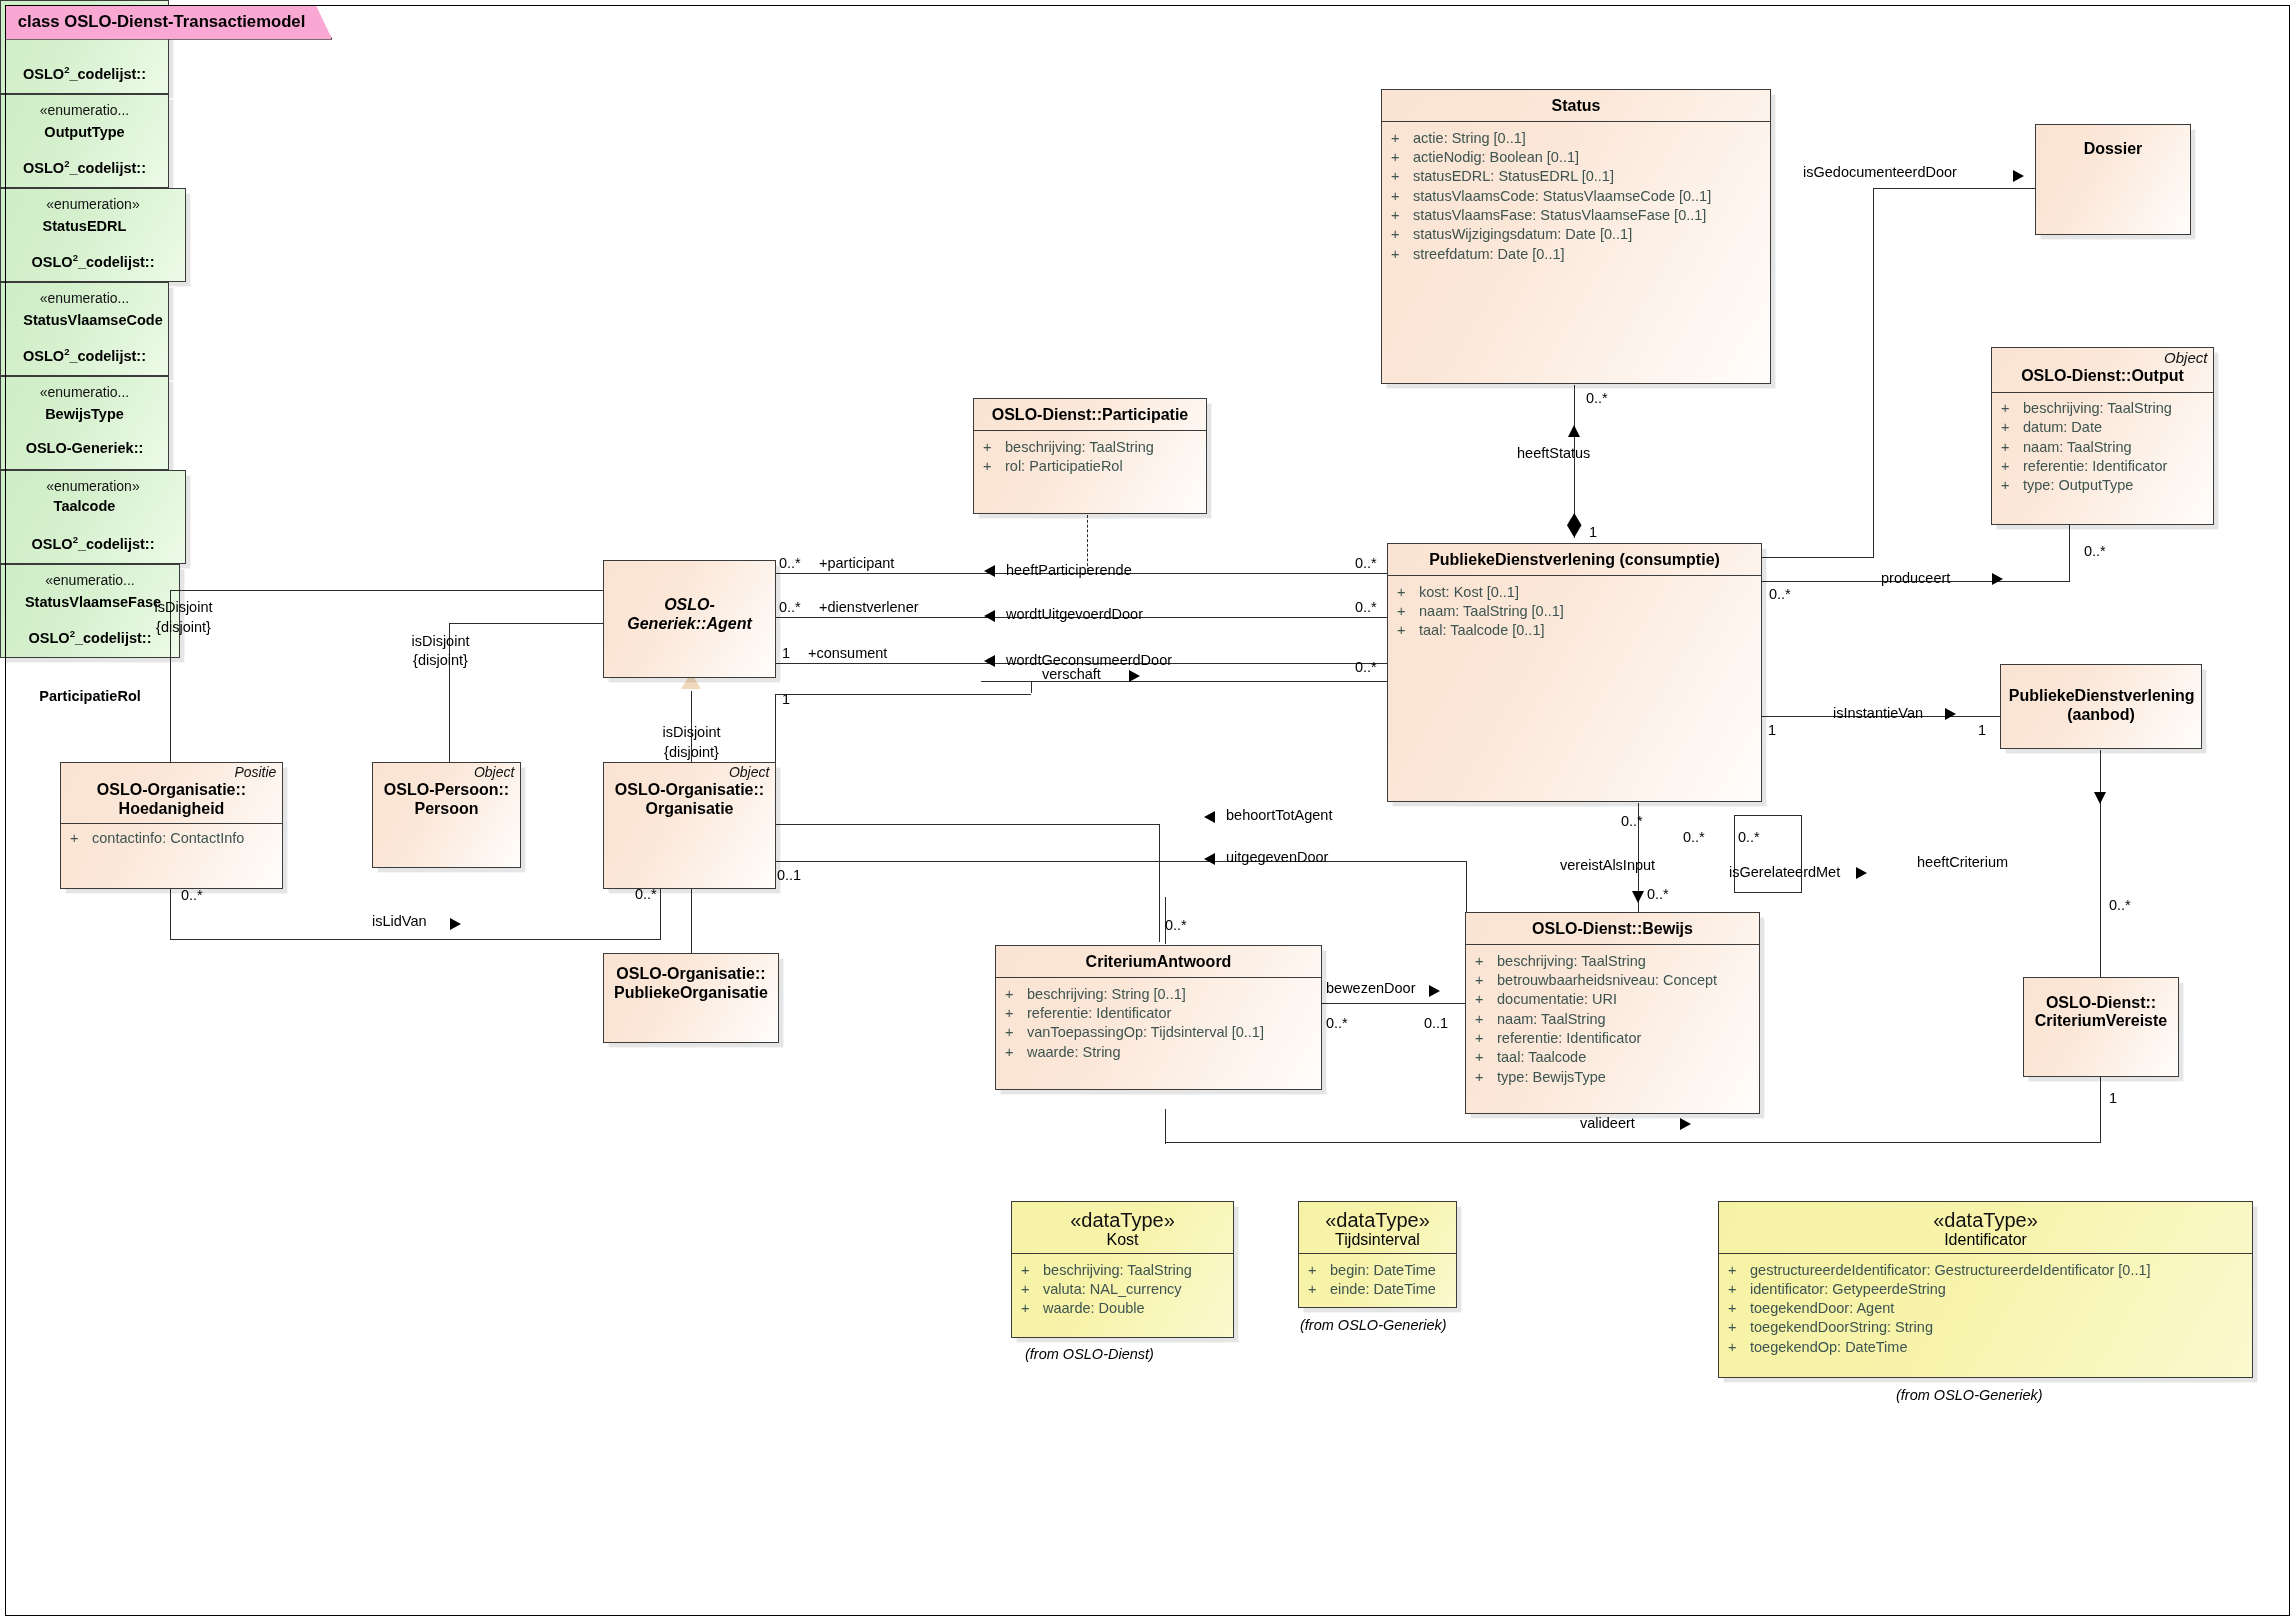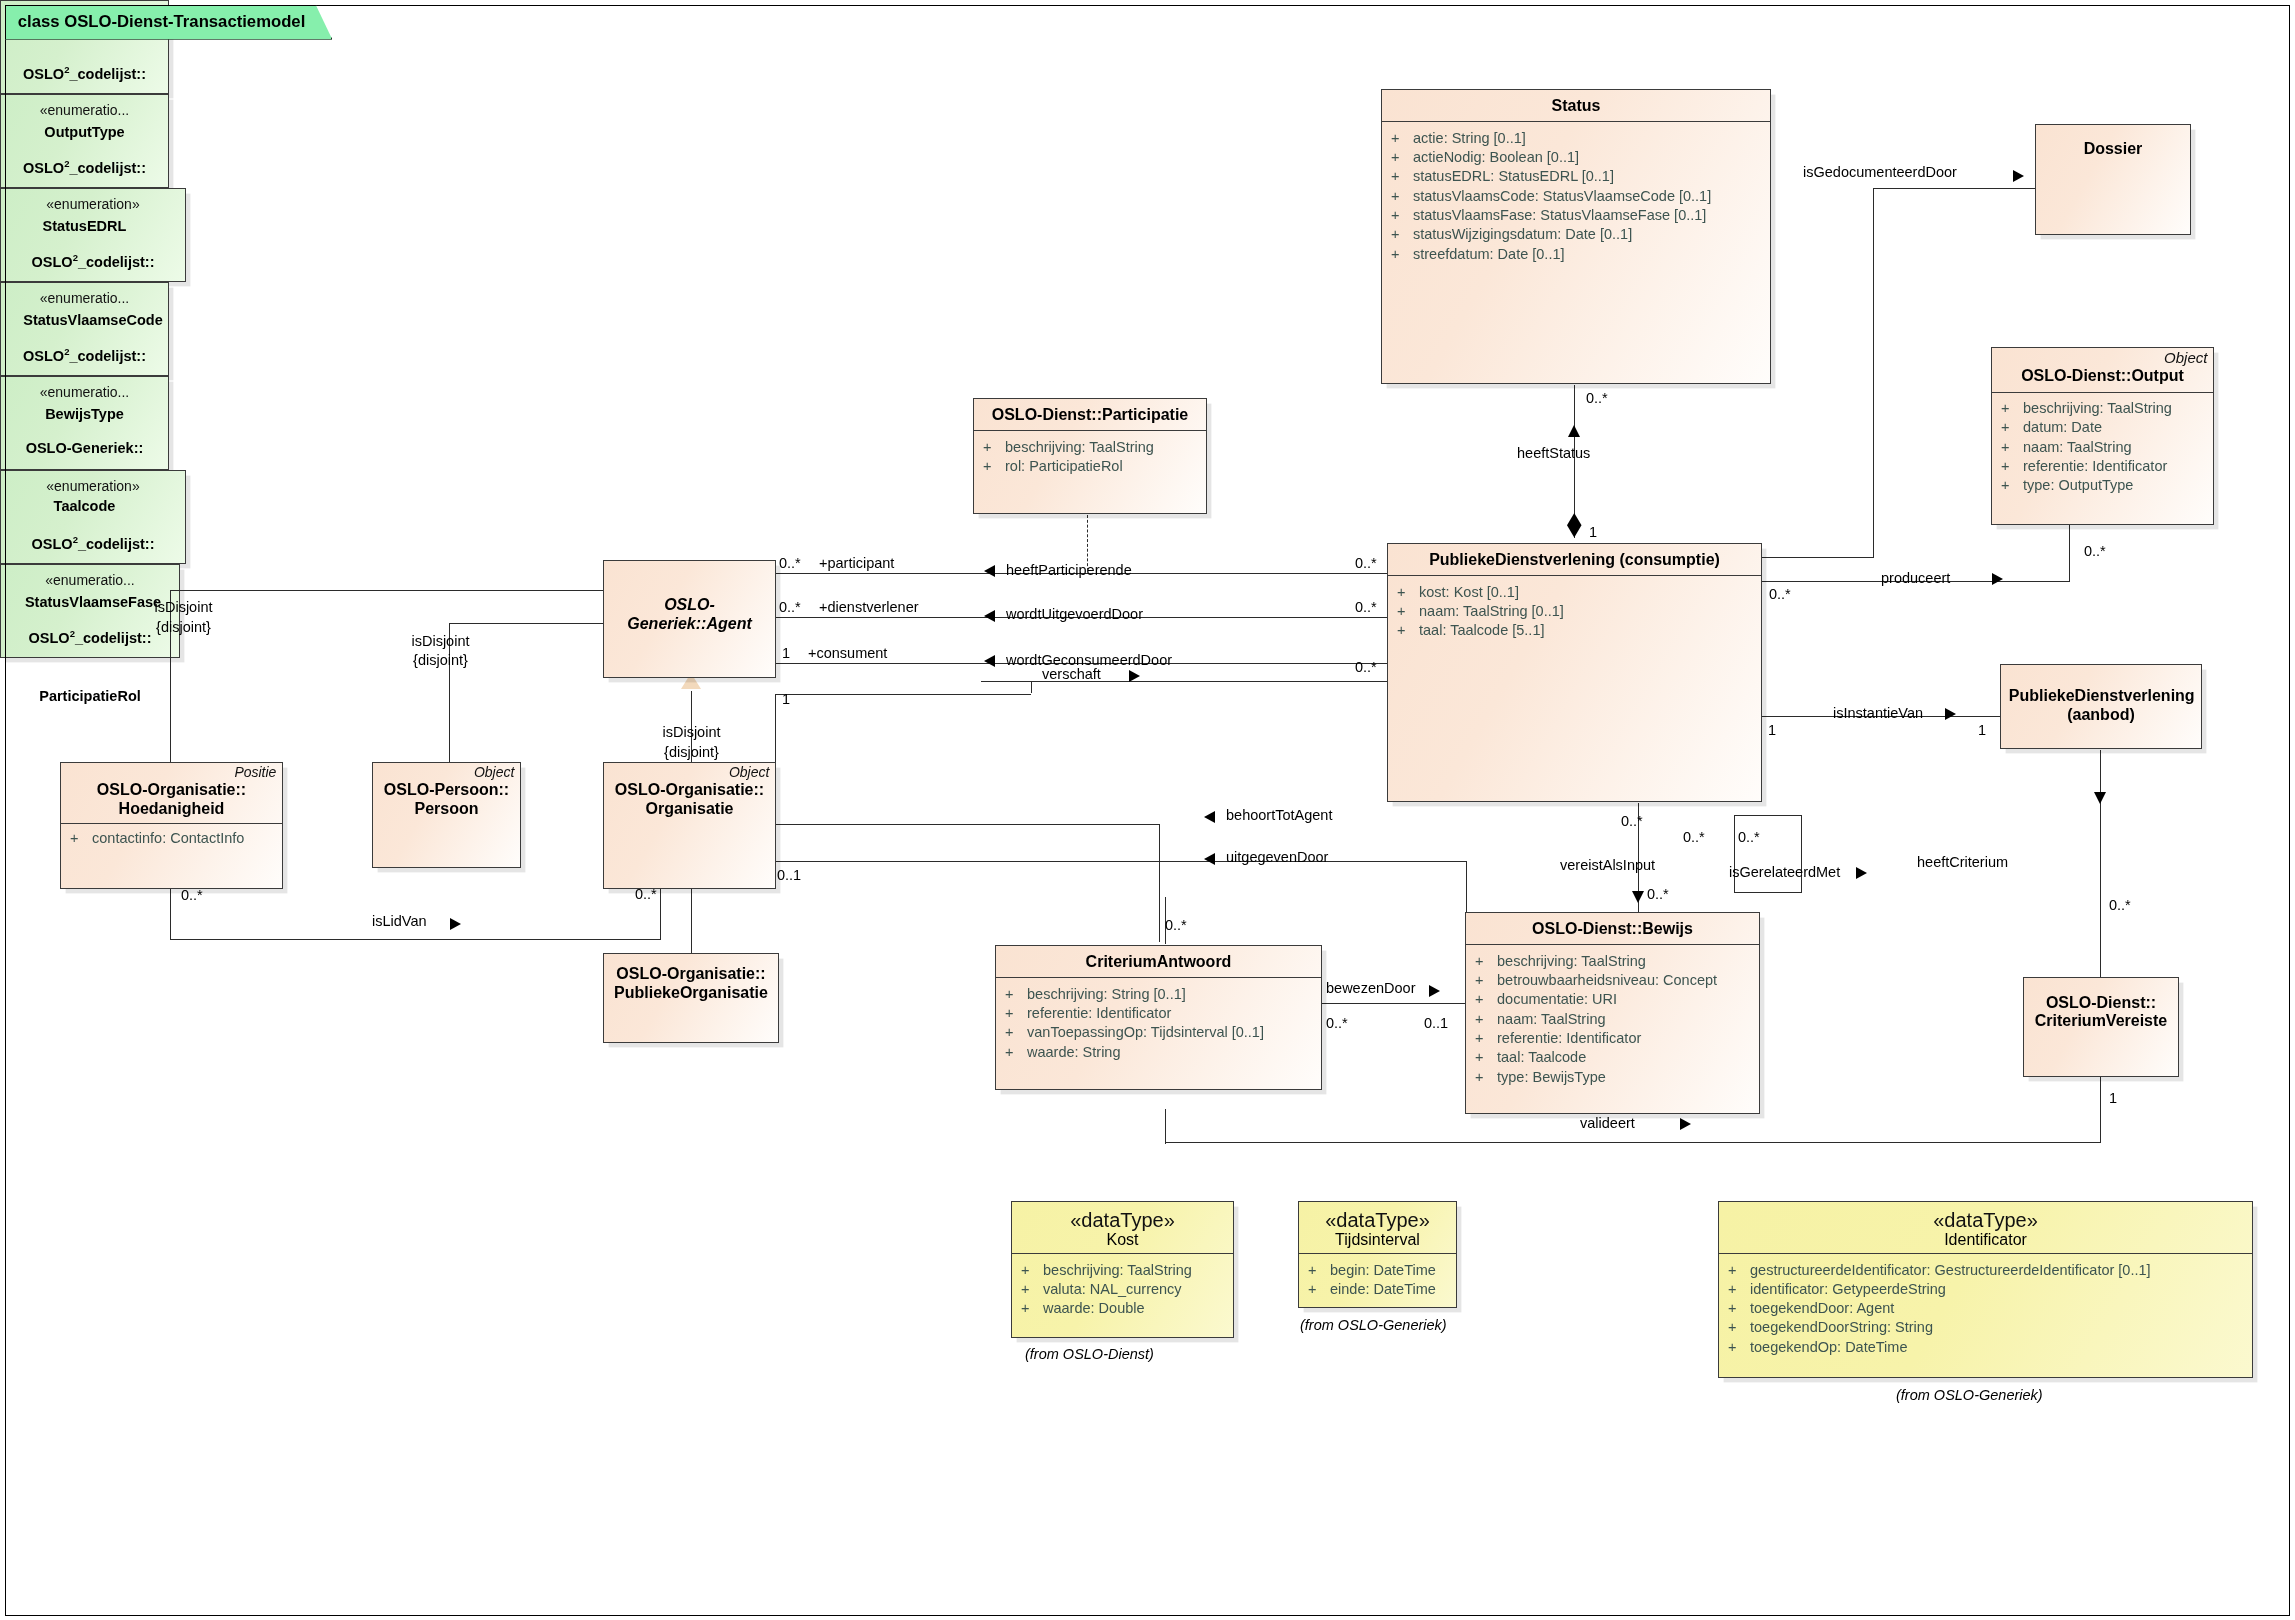--- a/index.html
+++ b/index.html
@@ -1,21 +1,21 @@
 <!DOCTYPE html>
 <html style="font-size:9px"><head>
 <meta charset="utf-8">
 <style>
   html,body{margin:0;padding:0;background:#fff;}
   body{font-family:"Liberation Sans", sans-serif;}
   #canvas{position:relative;width:2295px;height:1620px;background:#ffffff;overflow:hidden;}
 
   
   #frame{position:absolute;left:4.5px;top:4.5px;width:2285px;height:1611px;border:1.1px solid #000;box-sizing:border-box;}
-  #frame-tab{position:absolute;left:4.5px;top:4.5px;height:35px;background:#86efac;border:1.1px solid #000;border-bottom:1.1px solid #000;box-sizing:border-box;
+  #frame-tab{position:absolute;left:4.5px;top:4.5px;height:35px;background:#f9a8d4;border:1.1px solid #000;border-bottom:1.1px solid #000;box-sizing:border-box;
              display:flex;align-items:center;padding:0 26px 0 12.3px;font-weight:bold;font-size:16.7px;color:#000;
              clip-path:polygon(0 0, calc(100% - 16.7px) 0, 100% 100%, 0 100%);}
 
   
   .cls{position:absolute;box-sizing:border-box;border:1.1px solid #3b3b3b;
        background:linear-gradient(120deg,#fae3d2 0%,#fbe7d8 38%,#fffdfb 100%);
        box-shadow:5px 5px 0 -0.6px rgba(0,0,0,0.10);}
   .cls .hdr{padding:6.7px 7.8px 5.6px 7.8px;text-align:center;}
   .cls .stereo{font-style:italic;font-size:15px;color:#111;text-align:right;line-height:1.05;padding:2.2px 5.6px 0 0;}
   .cls .cname{font-weight:bold;font-size:16px;color:#000;line-height:1.18;}
@@ -314,21 +314,21 @@
       <div class="attr">
           <span class="vis">+</span>
           <span>kost: Kost [0..1]</span>
         </div>
       <div class="attr">
           <span class="vis">+</span>
           <span>naam: TaalString [0..1]</span>
         </div>
       <div class="attr">
           <span class="vis">+</span>
-          <span>taal: Taalcode [5..1]</span>
+          <span>taal: Taalcode [0..1]</span>
         </div>
     </div>
   </div>
 
   <div class="cls" style="left:2000px;top:664px;width:202px;height:85px;">
     <div class="hdr" style="padding-top:10px;margin-top:12px;">
       <div class="cname">PubliekeDienstverlening</div>
       <div class="cname">(aanbod)</div>
     </div>
   </div>

